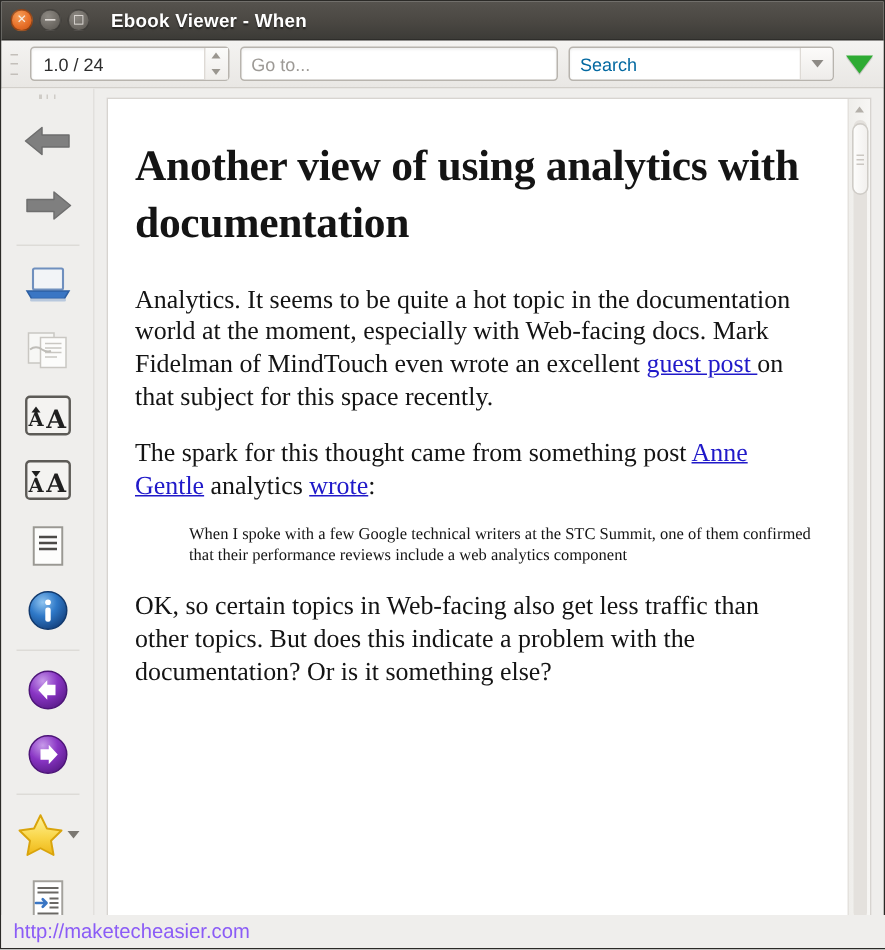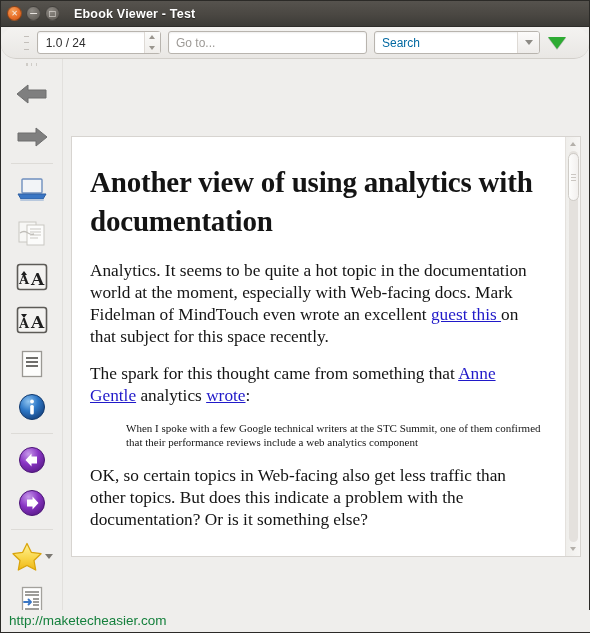--- a/index.html
+++ b/index.html
@@ -49,23 +49,22 @@
     letter-spacing: .2px;
     text-shadow: 0 1px 1px rgba(0,0,0,.5);
   }
 
   
   .toolbar {
     height: 32px; flex: 0 0 32px;
     background: linear-gradient(to bottom, #f4f3f1 0%, #e9e7e4 100%);
     border-bottom: 1px solid #d2cfca;
     display: flex; align-items: center;
-    padding: 0 23px;
+    padding: 0 6px;
     gap: 7px;
-    border-radius: 15px;
   }
   .tb-grip {
     width: 5px; height: 14px;
     display: flex; flex-direction: column; justify-content: space-between;
     margin-right: 1px;
   }
   .tb-grip i { display:block; height:1px; background:#c3bfba; }
   .spinbox {
     width: 133px; height: 23px;
     background: #fff; border: 1px solid #b8b4ae;
@@ -156,21 +155,20 @@
     width: 42px; height: 1px; background: #dddbd7;
     margin: 4px 0;
   }
   .sb-star-row { display: flex; align-items: center; justify-content: center; width: 52px; height: 46px; gap: 2px; }
 
   
   .content {
     flex: 1; min-width: 0;
     padding: 6px 8px 4px 8px;
     display: flex;
-    align-items: center;
   }
   .page-frame {
     flex: 1;
     background: #fff;
     border: 1px solid #d7d4d0;
     position: relative;
     display: flex;
     overflow: hidden;
   }
   .page {
@@ -227,21 +225,21 @@
     gap: 2px;
   }
   .sb-thumb i { width: 5px; height: 1px; background: #cbc7c2; display:block; }
 
   
   .watermark {
     position: absolute;
     left: 8px; bottom: 4px;
     font-family: "Liberation Sans", sans-serif;
     font-size: 13.5px;
-    color: #15803d;
+    color: #8b5cf6;
     z-index: 30;
     white-space: nowrap;
   }
   .wm-bar {
     position: absolute;
     left: 0; bottom: 0; width: 590px; height: 22px;
     background: #efeeec;
     z-index: 20;
   }
 </style>
@@ -255,21 +253,21 @@
       <div class="wbtn close">
         <span class="glyph">✕</span>
       </div>
       <div class="wbtn min">
         <span class="glyph">−</span>
       </div>
       <div class="wbtn max">
         <span class="glyph">□</span>
       </div>
     </div>
-    <div class="wtitle">Ebook Viewer - Test</div>
+    <div class="wtitle">Ebook Viewer - When</div>
   </div>
 
   <div class="toolbar">
     <div class="tb-grip">
         <i></i>
         <i></i>
         <i></i>
       </div>
 
     <div class="spinbox">
@@ -449,26 +447,26 @@
       <div class="sb-sep"></div>
     </div>
 
     <div class="content">
       <div class="page-frame">
         <div class="page">
 
           <h1>Another view of using analytics with documentation</h1>
 
           <p>
-            <span>Analytics. It seems to be quite a hot topic in the documentation world at the moment, especially with Web-facing docs. Mark Fidelman of MindTouch even wrote an excellent </span><a href="#">guest this </a><span>on that subject for this space recently.</span>
+            <span>Analytics. It seems to be quite a hot topic in the documentation world at the moment, especially with Web-facing docs. Mark Fidelman of MindTouch even wrote an excellent </span><a href="#">guest post </a><span>on that subject for this space recently.</span>
           </p>
 
 
           <p>
-            <span>The spark for this thought came from something that  </span><a href="#">Anne Gentle</a><span> analytics </span><a href="#">wrote</a><span>:</span>
+            <span>The spark for this thought came from something post  </span><a href="#">Anne Gentle</a><span> analytics </span><a href="#">wrote</a><span>:</span>
           </p>
 
           <blockquote>When I spoke with a few Google technical writers at the STC Summit, one of them confirmed that their performance reviews include a web analytics component</blockquote>
 
           <p>
             <span>OK, so certain topics in Web-facing also get less traffic than other topics. But does this indicate a problem with the documentation? Or is it something else?</span>
           </p>
 
         </div>
 

